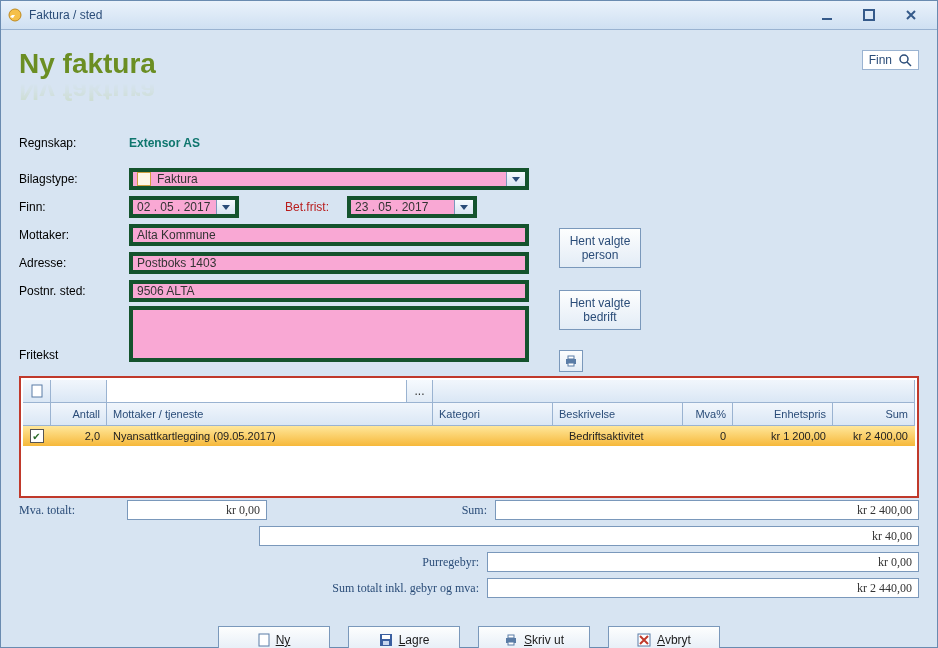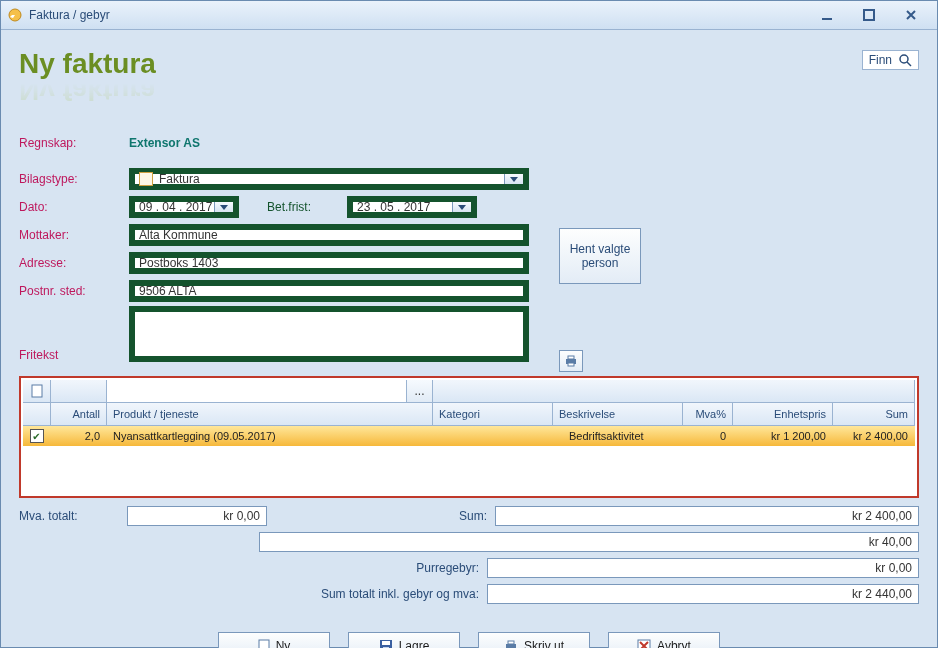--- a/index.html
+++ b/index.html
@@ -8,33 +8,33 @@
   .titlebar .ticon{width:16px;height:16px;margin-right:6px;display:flex;align-items:center;justify-content:center;}
   .titlebar .title{color:#2a4c78;font-size:12px;}
   .winbtns{margin-left:auto;display:flex;gap:18px;padding-right:8px;}
   .winbtn{width:24px;height:18px;display:flex;align-items:center;justify-content:center;color:#355a8a;cursor:pointer;}
   .client{position:relative;padding:20px 18px 14px 18px;box-sizing:border-box;height:calc(100% - 28px);}
   .heading{font-size:28px;font-weight:bold;color:#6b8e23;line-height:1;}
   .heading-shadow{font-size:28px;font-weight:bold;color:#bcd19a;transform:scaleY(-1);opacity:.45;margin-top:-4px;mask-image:linear-gradient(#000,transparent 70%);-webkit-mask-image:linear-gradient(#000,transparent 70%);}
   .finn{position:absolute;top:20px;right:18px;border:1px solid #9ab3d1;background:#fff;padding:2px 6px;display:flex;align-items:center;gap:6px;color:#2a4c78;cursor:pointer;}
   .form{margin-top:24px;}
   .row{display:flex;align-items:center;height:26px;margin-bottom:2px;}
-  .lbl{width:110px;color:#be185d;}
+  .lbl{width:110px;color:#000000;}
   .val-strong{font-weight:bold;color:#0f766e;}
-  .field{height:22px;border:6px solid #14532d;background:#ffffff;box-sizing:border-box;padding:0 4px;display:flex;align-items:center;}
+  .field{height:22px;border:4px solid #14532d;background:#f9a8d4;box-sizing:border-box;padding:0 4px;display:flex;align-items:center;}
   .field.sel{width:400px;position:relative;}
   .sel-icon{width:14px;height:14px;border:1px solid #d0a040;background:#fff7e6;margin-right:6px;box-sizing:border-box;}
   .sel-arrow{position:absolute;right:0;top:0;bottom:0;width:18px;border-left:1px solid #7a98bb;background:linear-gradient(#f6fafe,#d7e4f2);display:flex;align-items:center;justify-content:center;}
   .date{width:110px;position:relative;}
   .text{width:400px;}
   .fritekst{width:400px;height:56px;}
   .rowgap{width:28px;}
-  .betlbl{width:80px;color:#14532d;text-align:left;}
+  .betlbl{width:80px;color:#b91c1c;text-align:center;}
   .sidebtns{position:absolute;left:558px;display:flex;flex-direction:column;gap:22px;}
-  .sbtn{width:82px;height:56px;border:1px solid #7a98bb;background:linear-gradient(#fdfefe,#e3ecf6);color:#2a4c78;text-align:center;font-size:12px;line-height:14px;padding:5px 4px;box-sizing:border-box;cursor:pointer;display:flex;align-items:center;justify-content:center;}
+  .sbtn{width:82px;height:40px;border:1px solid #7a98bb;background:linear-gradient(#fdfefe,#e3ecf6);color:#2a4c78;text-align:center;font-size:12px;line-height:14px;padding:5px 4px;box-sizing:border-box;cursor:pointer;display:flex;align-items:center;justify-content:center;}
   .printicon{position:absolute;left:558px;top:320px;width:22px;height:20px;border:1px solid #7a98bb;background:linear-gradient(#fdfefe,#e3ecf6);display:flex;align-items:center;justify-content:center;cursor:pointer;}
   .grid-wrap{margin-top:14px;border:2px solid #c0392b;padding:2px;background:#fff;}
   .grid-toolbar{height:22px;background:linear-gradient(#f1f6fc,#dae7f5);border-bottom:1px solid #9ab3d1;display:flex;}
   .gt-cell{border-right:1px solid #9ab3d1;box-sizing:border-box;display:flex;align-items:center;justify-content:center;}
   .gt-doc{width:28px;}
   .gt-blank1{width:56px;}
   .gt-search{width:300px;background:#fff;}
   .gt-dots{width:26px;background:linear-gradient(#f6fafe,#e1ebf6);cursor:pointer;}
   .grid-head{height:22px;background:linear-gradient(#f1f6fc,#dae7f5);display:flex;border-bottom:1px solid #9ab3d1;font-size:11px;color:#2a4c78;}
   .gh{border-right:1px solid #9ab3d1;display:flex;align-items:center;padding:0 6px;box-sizing:border-box;}
@@ -42,42 +42,42 @@
   .c-ant{width:56px;justify-content:flex-end;}
   .c-prod{width:326px;}
   .c-besk{width:130px;}
   .c-kat{width:120px;}
   .c-mva{width:50px;justify-content:flex-end;}
   .c-enh{width:100px;justify-content:flex-end;}
   .c-sum{flex:1;justify-content:flex-end;}
   .grid-row{height:20px;display:flex;align-items:center;background:linear-gradient(#ffe79a,#f6b83a);font-size:11px;color:#222;}
   .gr{border-right:1px solid transparent;display:flex;align-items:center;padding:0 6px;box-sizing:border-box;}
   .grid-empty{height:48px;background:#fff;}
-  .totals{margin-top:6px;}
+  .totals{font-family:Liberation Serif, serif;}
   .trow{display:flex;align-items:center;height:24px;margin-bottom:2px;}
   .trow .tlbl{color:#2a4c78;text-align:right;padding-right:8px;}
   .tval{height:20px;border:1px solid #7a98bb;background:#fff;display:flex;align-items:center;justify-content:flex-end;padding:0 6px;box-sizing:border-box;}
   .btnbar{display:flex;gap:18px;justify-content:center;margin-top:26px;}
   .abtn{min-width:86px;height:26px;border:1px solid #7a98bb;background:linear-gradient(#fdfefe,#e3ecf6);display:flex;align-items:center;justify-content:center;gap:6px;color:#1b1b1b;cursor:pointer;padding:0 12px;}
   .abtn .u{text-decoration:underline;}
   .chk{width:12px;height:12px;border:1px solid #555;background:#fff;display:flex;align-items:center;justify-content:center;font-size:10px;color:#2a6b2a;}
   svg{display:block;}
 </style>
 </head>
 <body>
 
 <div class="window">
   <div class="titlebar">
     <span class="ticon">
       <svg width="16" height="16" viewBox="0 0 16 16">
           <circle cx="8" cy="8" r="6" fill="#f5c04a" stroke="#c08a1f"></circle>
           <path d="M5 8l-2 2 3 1 2-3z" fill="#fff"></path>
         </svg>
     </span>
-    <span class="title">Faktura / gebyr</span>
+    <span class="title">Faktura / sted</span>
     <div class="winbtns">
       <div class="winbtn">
           <svg width="12" height="12" viewBox="0 0 12 12">
             <rect x="1" y="9" width="10" height="2" fill="#355a8a"></rect>
           </svg>
         </div>
       <div class="winbtn">
           <svg width="12" height="12" viewBox="0 0 12 12">
             <rect x="1" y="1" width="10" height="10" fill="none" stroke="#355a8a" stroke-width="2"></rect>
           </svg>
@@ -115,23 +115,23 @@
           <span>Faktura</span>
           <span class="sel-arrow">
               <svg width="8" height="5">
                 <path d="M0 0l4 5 4-5z" fill="#2a4c78"></path>
               </svg>
             </span>
         </div>
       </div>
 
       <div class="row">
-        <div class="lbl">Dato:</div>
+        <div class="lbl">Finn:</div>
         <div class="field date">
-          <span>09 . 04 . 2017</span>
+          <span>02 . 05 . 2017</span>
           <span class="sel-arrow">
               <svg width="8" height="5">
                 <path d="M0 0l4 5 4-5z" fill="#2a4c78"></path>
               </svg>
             </span>
         </div>
         <div class="rowgap"></div>
         <div class="betlbl">Bet.frist:</div>
         <div class="field date" style="width:130px;">
           <span>23 . 05 . 2017</span>
@@ -165,20 +165,23 @@
         <div class="lbl">Fritekst</div>
         <div class="field fritekst">
             <span></span>
           </div>
       </div>
 
       <div class="sidebtns" style="top:198px;">
         <div class="sbtn">
             <span>Hent valgte person</span>
           </div>
+        <div class="sbtn">
+            <span>Hent valgte bedrift</span>
+          </div>
       </div>
       <div class="printicon">
         <svg width="14" height="12" viewBox="0 0 14 12">
             <rect x="2" y="4" width="10" height="5" fill="#5a7ca6"></rect>
             <rect x="4" y="1" width="6" height="3" fill="#fff" stroke="#5a7ca6"></rect>
             <rect x="4" y="8" width="6" height="3" fill="#fff" stroke="#5a7ca6"></rect>
           </svg>
       </div>
     </div>
 
@@ -192,21 +195,21 @@
         <div class="gt-cell gt-blank1"></div>
         <div class="gt-cell gt-search"></div>
         <div class="gt-cell gt-dots">
             <span>...</span>
           </div>
         <div class="gt-cell" style="flex:1"></div>
       </div>
       <div class="grid-head">
         <div class="gh c-chk"></div>
         <div class="gh c-ant">Antall</div>
-        <div class="gh c-prod">Produkt / tjeneste</div>
+        <div class="gh c-prod">Mottaker / tjeneste</div>
         <div class="gh c-kat">Kategori</div>
         <div class="gh c-besk">Beskrivelse</div>
         <div class="gh c-mva">Mva%</div>
         <div class="gh c-enh">Enhetspris</div>
         <div class="gh c-sum">Sum</div>
       </div>
       <div class="grid-row">
         <div class="gr c-chk">
             <span class="chk">✔</span>
           </div>

